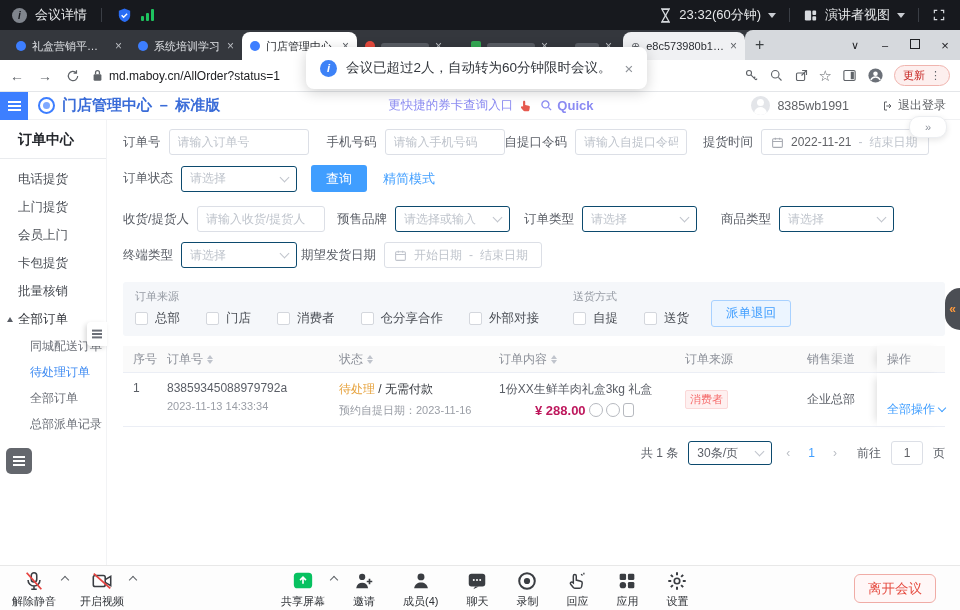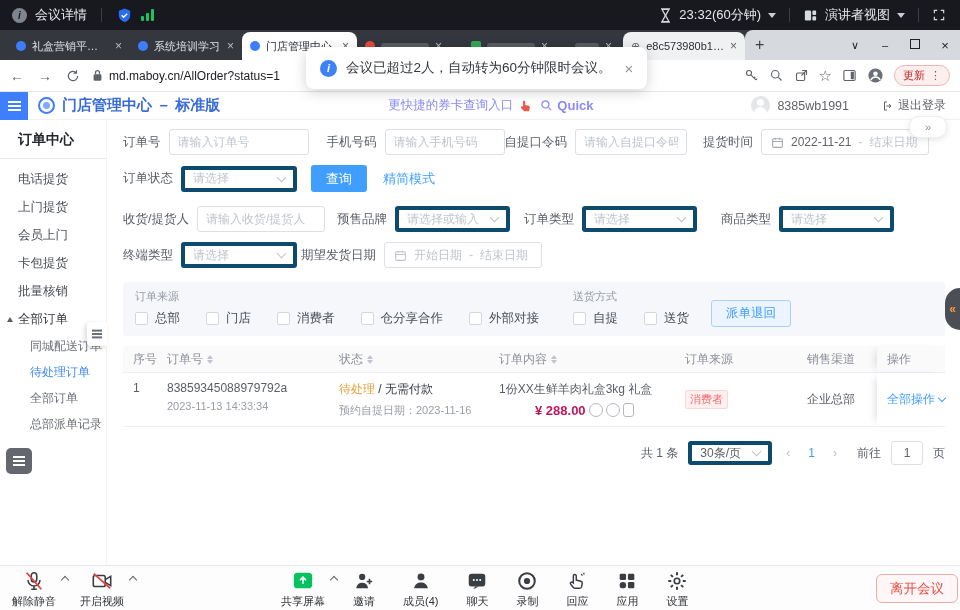--- a/index.html
+++ b/index.html
@@ -82,21 +82,21 @@
   .side-flap{position:absolute;right:-1px;top:202px;width:20px;height:24px;background:#fff;border-radius:4px 0 0 4px;
              box-shadow:-2px 2px 5px rgba(0,0,0,.15);display:flex;align-items:center;justify-content:center;}
   .flap-bars{width:10px;height:1.6px;background:#6a6e76;box-shadow:0 3.4px 0 #6a6e76,0 -3.4px 0 #6a6e76;display:block;}
   
   .main{position:absolute;left:107px;top:28px;right:0;bottom:0;padding:9px 0 0 16px;box-sizing:border-box;}
   .frow{display:flex;align-items:center;margin-bottom:10px;}
   .flabel{font-size:12.5px;color:#5a5e66;margin-right:8px;white-space:nowrap;}
   .inp{height:26px;border:1px solid #dcdfe6;border-radius:3px;box-sizing:border-box;font-size:12px;color:#606266;
        padding:0 8px;background:#fff;font-family:inherit;}
   .inp::placeholder{color:#bfc4cc;}
-  .sel{height:26px;border:4px solid #0c4a6e;border-radius:3px;box-sizing:border-box;display:flex;align-items:center;
+  .sel{height:26px;border:1px solid #0c4a6e;border-radius:3px;box-sizing:border-box;display:flex;align-items:center;
        padding:0 8px;background:#fff;justify-content:space-between;}
   .sel .ph{font-size:12px;color:#bfc4cc;}
   .chev{width:6px;height:6px;border-right:1.4px solid #c0c4cc;border-bottom:1.4px solid #c0c4cc;
         transform:rotate(45deg);display:inline-block;margin-top:-3px;}
   .dinp{height:26px;border:1px solid #dcdfe6;border-radius:3px;box-sizing:border-box;display:flex;align-items:center;
         gap:7px;padding:8px 9px;background:#fff;font-size:12px;}
   .dval{color:#606266;} .dph{color:#bfc4cc;} .ddash{color:#c0c4cc;}
   .btn-primary{height:27px;padding:0 15px;background:#409eff;border:none;border-radius:3px;color:#fff;font-size:13px;
                font-family:inherit;}
   .link-blue{color:#409eff;font-size:13px;margin-left:16px;}
@@ -146,21 +146,21 @@
   .pg-goto{width:32px;height:24px;text-align:center;}
   
   .mtb{position:absolute;left:0;bottom:0;width:960px;height:45px;background:#fdfdfd;border-top:1px solid #e8e8e8;
        box-sizing:border-box;}
   .mtb-item{display:flex;flex-direction:column;align-items:center;gap:2px;font-size:11px;color:#2f3237;position:relative;}
   .mtb-left{position:absolute;left:12px;top:4px;display:flex;gap:24px;}
   .mtb-center{position:absolute;left:281px;top:4px;display:flex;gap:28px;}
   .mtb-caret{position:absolute;right:-12px;top:7px;width:5px;height:5px;border-right:1.4px solid #5f6368;
              border-bottom:1.4px solid #5f6368;transform:rotate(-135deg);}
   .icon24{width:22px;height:22px;display:block;}
-  .leave-btn{position:absolute;right:2px;top:8px;height:29px;padding:0 13px;background:#fff7f7;
+  .leave-btn{position:absolute;right:24px;top:8px;height:29px;padding:0 13px;background:#fff7f7;
              border:1px solid #f0aca6;border-radius:6px;color:#e54b40;font-size:13.5px;font-family:Liberation Sans, sans-serif;}
   
   .float-widget{position:absolute;left:6px;top:448px;width:26px;height:26px;background:#64676d;border-radius:5px;
                 display:flex;align-items:center;justify-content:center;z-index:60;}
   .fw-bars{width:12px;height:2px;background:#fff;box-shadow:0 4px 0 #fff,0 -4px 0 #fff;display:block;}
   .side-handle{position:absolute;right:0;top:288px;width:15px;height:42px;background:#4b4e54;
                border-radius:21px 0 0 21px;color:#ff9a3d;display:flex;align-items:center;justify-content:center;
                font-size:12px;font-weight:bold;z-index:60;}
   svg{display:block;}
 </style>
@@ -517,21 +517,21 @@
         <div class="c c3">
           <div class="l1">1份XX生鲜羊肉礼盒3kg 礼盒</div>
           <div><span class="price">¥ 288.00</span><span class="mini"></span><span class="mini"></span><span class="mini phone"></span></div>
         </div>
         <div class="c c4" style="display:flex;align-items:center">
           <span class="badge-red">消费者</span>
         </div>
         <div class="c c5" style="display:flex;align-items:center">
           <span>企业总部</span>
         </div>
-        <div class="c c6 cfix" style="display:flex;align-items:center">
+        <div class="c c6 cfix" style="display:flex;align-items:flex-end">
           <span class="op-link">
             <span>全部操作</span>
             <span class="chev"></span>
           </span>
         </div>
       </div>
     </div>
 
     <div class="pgbar">
       <span>共 1 条</span>

